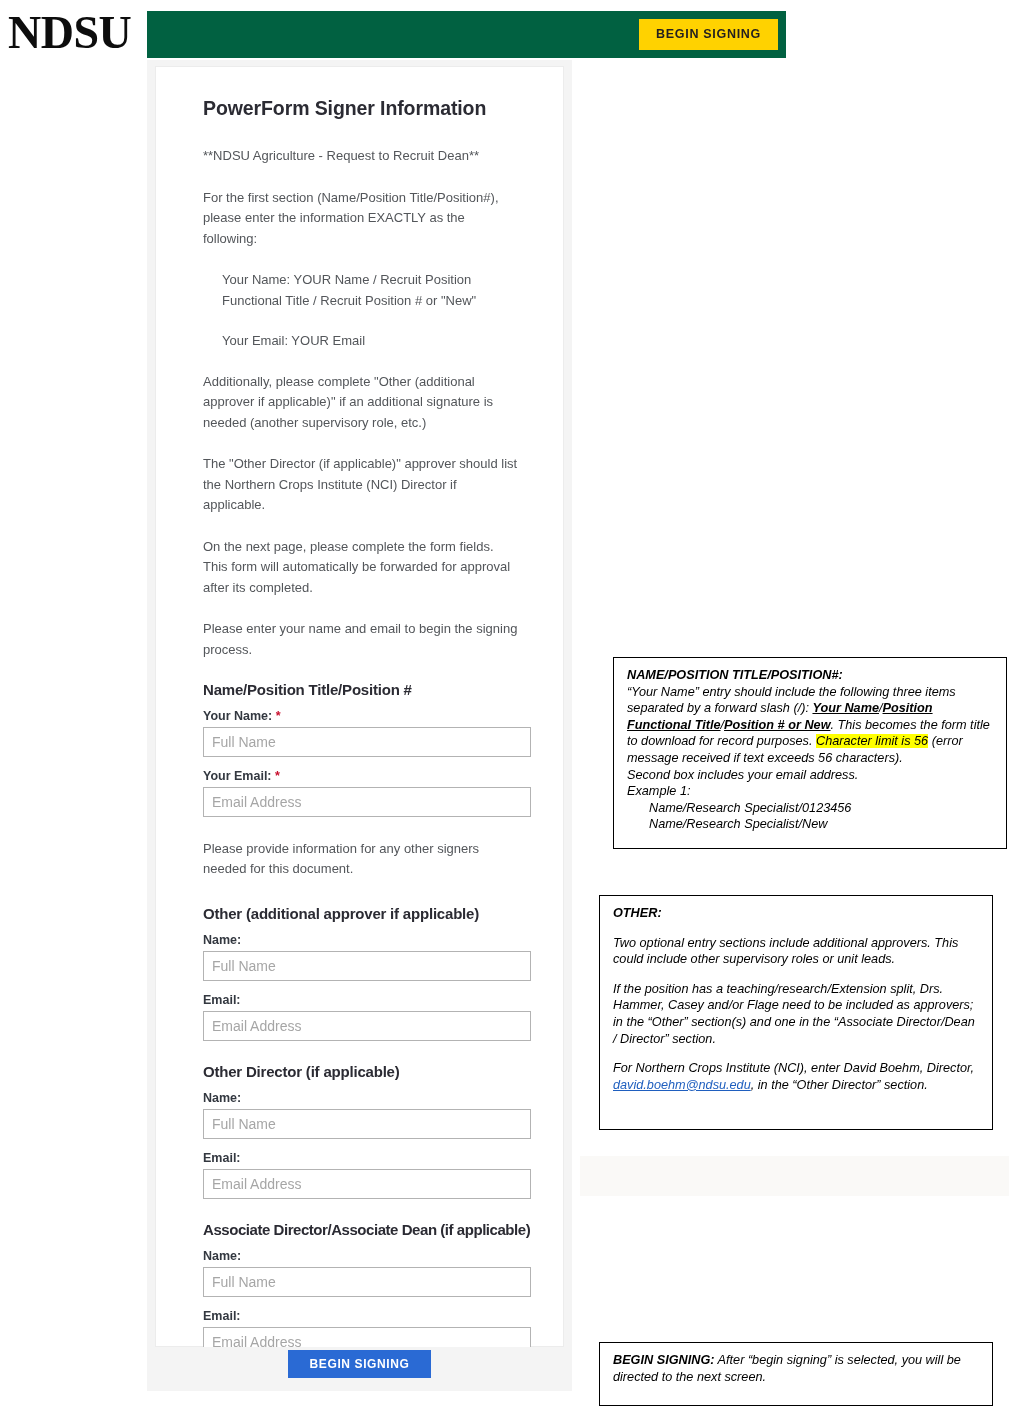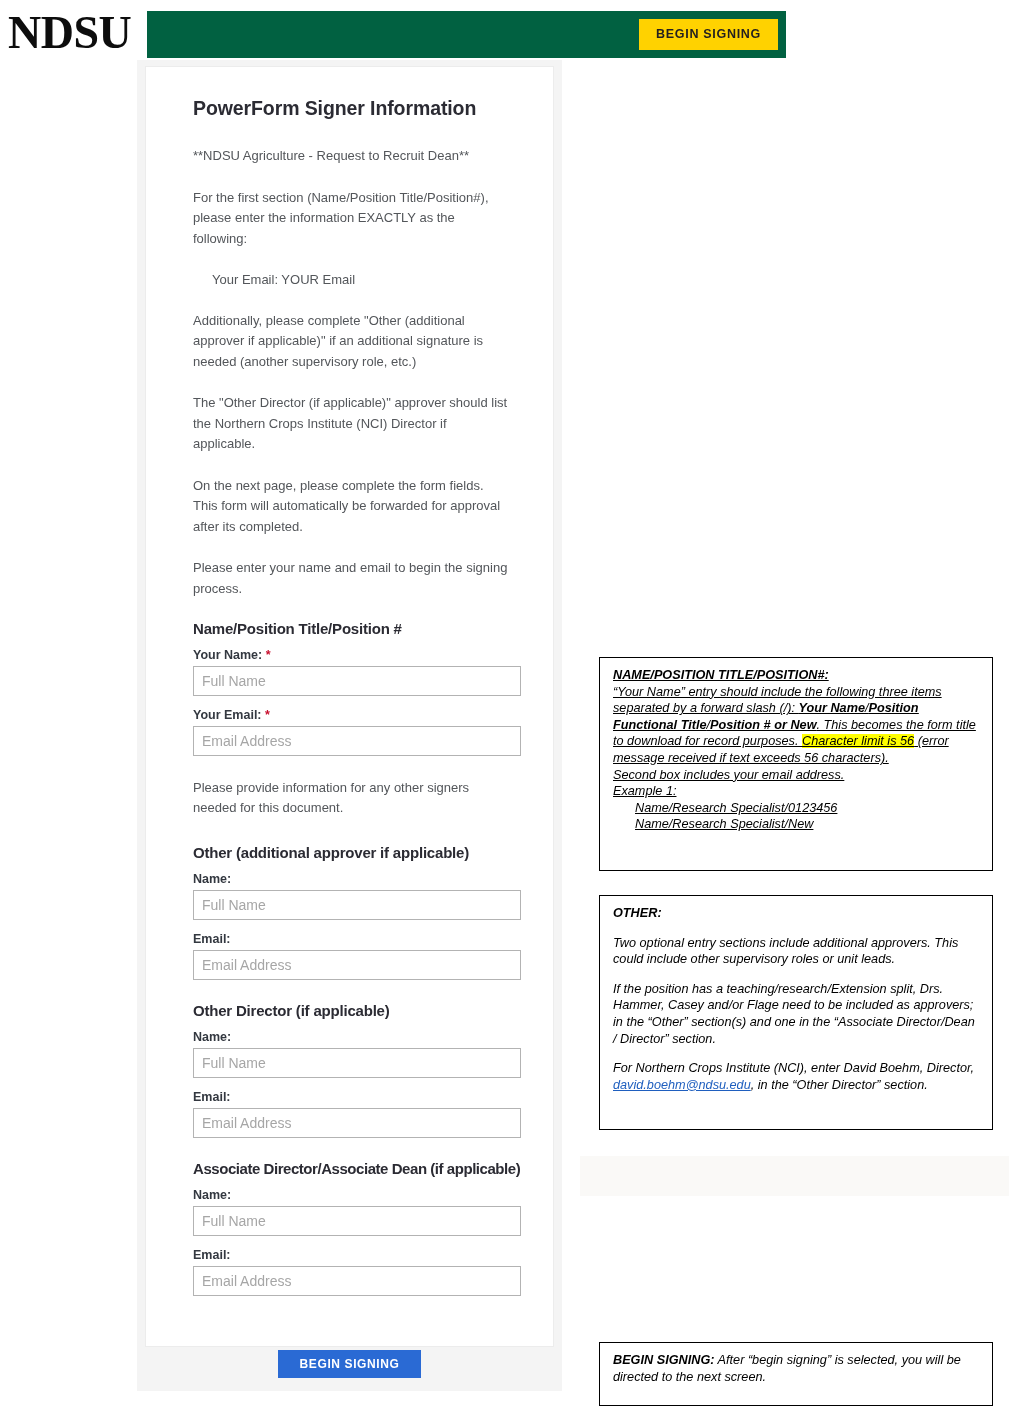--- a/index.html
+++ b/index.html
@@ -52,21 +52,21 @@
     letter-spacing: 0.7px;
     line-height: 31px;
     border: none;
     font-family: "Liberation Sans", sans-serif;
     cursor: pointer;
   }
 
   
   .powerform-page {
     position: absolute;
-    left: 137px;
+    left: 147px;
     top: 60px;
     width: 425px;
     height: 1331px;
     background: #f4f4f4;
   }
   .powerform-card {
     position: absolute;
     left: 8px;
     top: 6px;
     width: 409px;
@@ -202,21 +202,21 @@
   .callout .hl {
     background: #ffff00;
   }
   .callout .indent1 { padding-left: 22px; display: block; }
   .callout a.maillink {
     color: #1f5fbf;
     text-decoration: underline;
     font-style: italic;
   }
 
-  #callout-name    { left: 599px; top: 657px;  width: 394px; height: 214px; text-decoration: underline; }
+  #callout-name    { left: 613px; top: 657px;  width: 394px; height: 192px; }
   #callout-other   { left: 599px; top: 895px;  width: 394px; height: 235px; }
   #callout-begin   { left: 599px; top: 1342px; width: 394px; height: 64px; }
 </style>
 </head>
 <body>
 
 <div class="ndsu-logo">NDSU</div>
 
 <div class="header-bar">
   <button class="header-begin-btn">BEGIN SIGNING</button>
@@ -225,20 +225,21 @@
 <div class="powerform-page">
 
   <div class="powerform-card">
     <div class="card-inner">
 
       <h1 class="pf-title">PowerForm Signer Information</h1>
 
       <p class="pf-para">**NDSU Agriculture - Request to Recruit Dean**</p>
       <p class="pf-para">For the first section (Name/Position Title/Position#), please enter the information EXACTLY as the  following:</p>
 
+      <p class="pf-para indent">Your Name: YOUR Name / Recruit Position Functional Title / Recruit Position # or "New"</p>
       <p class="pf-para indent">Your Email: YOUR Email</p>
 
       <p class="pf-para">Additionally, please complete "Other (additional approver if applicable)" if an additional signature is needed (another supervisory role, etc.)</p>
       <p class="pf-para">The "Other Director (if applicable)" approver should list the Northern Crops Institute (NCI) Director if  applicable.</p>
       <p class="pf-para">On the next page, please complete the form fields. This form will automatically be forwarded for approval after its completed.</p>
       <p class="pf-para">Please enter your name and email to begin the signing process.</p>
 
       <h2 class="pf-section-title pf-gap-top">Name/Position Title/Position #</h2>
       <div class="pf-label">
         <span>Your Name:</span>

